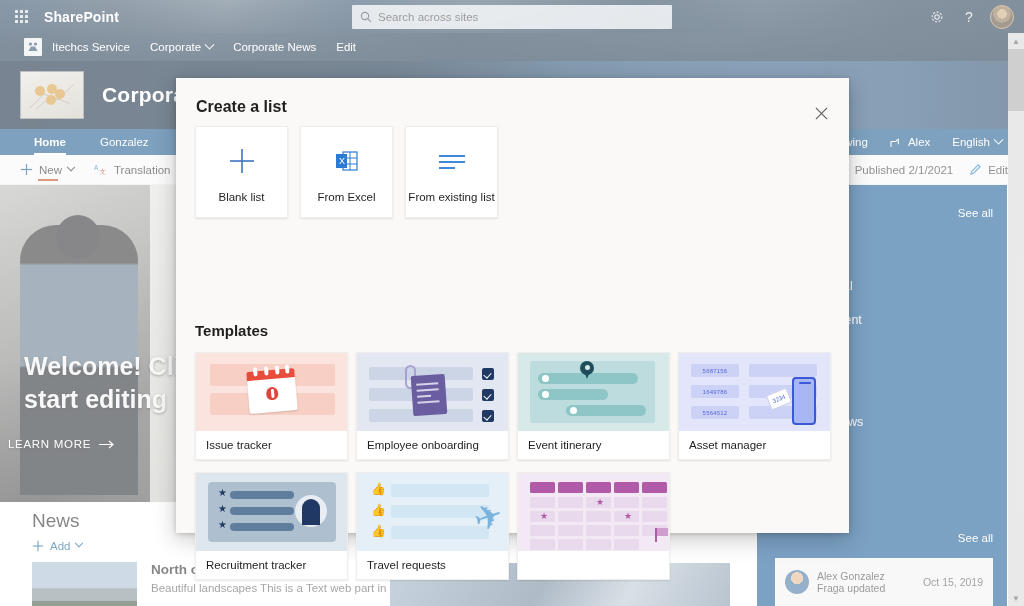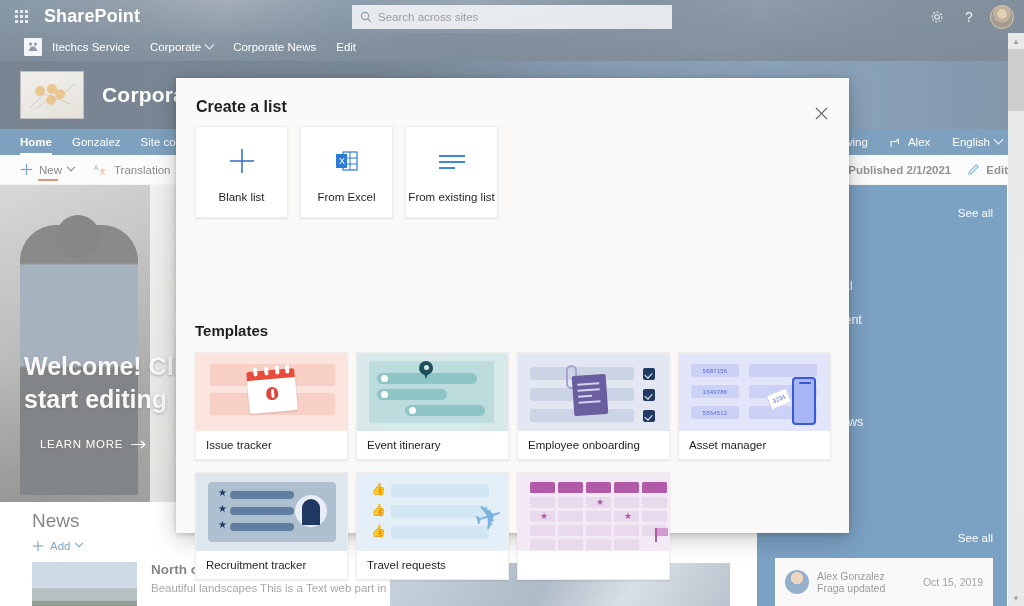--- a/index.html
+++ b/index.html
@@ -21,21 +21,21 @@
     position: absolute; inset: 0;
     background:
       linear-gradient(180deg, rgba(24,50,75,.55), rgba(24,50,75,.8)),
       linear-gradient(100deg, #3a5d7d 0%, #6d7f8c 12%, #a8b4bd 22%, #4d6d8c 34%,
                       #7d939f 46%, #2f4a63 62%, #566f85 74%, #2a4159 88%, #223a52 100%);
   }
   .waffle { position: relative; width: 42px; display:flex; align-items:center; justify-content:center; height:33px; }
   .waffle-grid { display: grid; grid-template-columns: repeat(3, 3px); grid-gap: 2px; }
   .waffle-grid i { width: 3px; height: 3px; background: #d6dde3; display: block; border-radius: .5px; }
   .suite-title {
-    position: relative; color: #ffffff; font-size: 18px; font-weight: 600;
+    position: relative; color: #ffffff; font-size: 14px; font-weight: 600;
     letter-spacing: .1px; margin-left: 2px;
   }
   .suite-search {
     position: absolute; left: 352px; top: 5px; width: 320px; height: 24px;
     background: rgba(238,241,244,.86); display: flex; align-items: center;
     padding: 0 8px; border-radius: 1px;
   }
   .suite-search .mag { margin-right: 6px; flex: none; }
   .suite-search span { font-size: 11.5px; color: #4a4a4a; }
   .suite-right { position: absolute; right: 6px; top: 0; height: 33px; display: flex; align-items: center; gap: 2px; }
@@ -95,42 +95,42 @@
     position: relative; color: #ffffff; font-size: 21px; font-weight: 600;
     margin-left: 18px; letter-spacing: .2px;
   }
 
   
   .sitenav {
     position: absolute; top: 129px; left: 0; width: 1024px; height: 26px;
     background: #13548a; display: flex; align-items: center; z-index: 3; overflow: hidden;
   }
   .sitenav a {
-    color: #fff; font-size: 11.5px; text-decoration: none; margin-left: 20px;
+    color: #fff; font-size: 11.5px; text-decoration: none; margin-left: 34px;
     height: 26px; display: flex; align-items: center; white-space: nowrap;
   }
   .sitenav a.sel { font-weight: 600; box-shadow: inset 0 -2px 0 #ffffff; }
   .sitenav .right { margin-left: auto; display: flex; align-items: center; }
   .sitenav .right a { margin-left: 0; margin-right: 22px; gap: 5px; }
 
   
   .cmdbar {
     position: absolute; top: 155px; left: 0; width: 1024px; height: 30px;
     background: #f7f7f7; display: flex; align-items: center; z-index: 3;
     border-bottom: 1px solid #ececec; overflow: hidden;
   }
   .cmdbar .item {
     display: flex; align-items: center; gap: 6px; font-size: 11.5px; color: #2b2b2b;
     margin-left: 20px; height: 30px; white-space: nowrap; position: relative;
   }
   .cmdbar .item.newbtn::after {
     content: ""; position: absolute; left: 18px; right: 16px; bottom: 4px; height: 2px; background: #c4451d;
   }
   .cmdbar .right { margin-left: auto; display: flex; align-items: center; gap: 0; }
-  .cmdbar .right .item { margin-left: 0; margin-right: 16px; color: #33373b; font-weight: bold; }
+  .cmdbar .right .item { margin-left: 0; margin-right: 16px; color: #33373b; }
 
   
   .canvas { position: absolute; top: 185px; left: 0; width: 1024px; height: 421px; background: #ffffff; z-index: 2; overflow: hidden; }
 
   .hero {
     position: absolute; left: 0; top: 0; width: 745px; height: 317px;
     overflow: hidden;
     background:
       linear-gradient(180deg, rgba(25,25,25,.12) 0%, rgba(20,20,20,.30) 55%, rgba(15,15,15,.62) 100%),
       linear-gradient(135deg,#cfd0cc 0%, #b4b6b2 18%, #8d8f8c 34%, #dadbd7 50%, #9a9c98 66%, #6f716e 82%, #55574f 100%);
@@ -166,21 +166,21 @@
   }
   .hero .woman::after {
     content:""; position:absolute; left:28px; top:-16px; width:40px; height:40px; border-radius:50%; background:#c9a07a;
   }
   .hero-text {
     position: absolute; left: 24px; bottom: 86px; width: 520px;
     color: #f2f2f2; font-size: 25px; font-weight: 600; line-height: 33px;
     text-shadow: 0 1px 3px rgba(0,0,0,.55);
   }
   .hero-cta {
-    position: absolute; left: 40px; bottom: 52px; color: #ffffff;
+    position: absolute; left: 8px; bottom: 52px; color: #ffffff;
     font-size: 11.5px; letter-spacing: .7px; display: flex; align-items: center; gap: 8px;
     text-shadow: 0 1px 3px rgba(0,0,0,.6);
   }
 
   
   .newswrap { position: absolute; left: 0; top: 325px; width: 745px; }
   .news-title { font-size: 19px; color: #1f1f1f; margin-left: 32px; font-weight: 400; }
   .news-add { margin-left: 32px; margin-top: 8px; display: flex; align-items: center; gap: 6px; font-size: 11.5px; color: #0c5a94; }
   .news-item { margin-left: 32px; margin-top: 10px; display: flex; gap: 14px; }
   .news-thumb {
@@ -645,50 +645,50 @@
               <div class="ring" style="left:18px"></div>
             <div class="ring" style="left:29px"></div>
               <div class="ring" style="left:39px"></div>
             <div class="bug"></div>
           </div>
         </div>
         <div class="tmpl-name">Issue tracker</div>
       </div>
 
       <div class="tmpl-card">
-        <div class="tmpl-art art-evt">
-          <div class="panel"></div>
-          <div class="line l1"></div>
-            <div class="line l2"></div>
-            <div class="line l3"></div>
-          <div class="dot d1"></div>
-            <div class="dot d2"></div>
-            <div class="dot d3"></div>
-          <div class="pin"></div>
-        </div>
-        <div class="tmpl-name">Event itinerary</div>
-      </div>
-
-      <div class="tmpl-card">
         <div class="tmpl-art art-emp">
           <div class="row r1"></div>
             <div class="row r2"></div>
             <div class="row r3"></div>
           <div class="chk c1"></div>
             <div class="chk c2"></div>
             <div class="chk c3"></div>
           <div class="clip"></div>
           <div class="doc">
               <i style="top:8px"></i>
               <i style="top:14px"></i>
               <i style="top:20px;width:14px"></i>
               <i style="top:26px"></i>
             </div>
         </div>
         <div class="tmpl-name">Employee onboarding</div>
+      </div>
+
+      <div class="tmpl-card">
+        <div class="tmpl-art art-evt">
+          <div class="panel"></div>
+          <div class="line l1"></div>
+            <div class="line l2"></div>
+            <div class="line l3"></div>
+          <div class="dot d1"></div>
+            <div class="dot d2"></div>
+            <div class="dot d3"></div>
+          <div class="pin"></div>
+        </div>
+        <div class="tmpl-name">Event itinerary</div>
       </div>
 
       <div class="tmpl-card">
         <div class="tmpl-art art-asset">
           <div class="num n1">5687156</div>
           <div class="num n2">1649786</div>
           <div class="num n3">5564512</div>
           <div class="blk k1"></div>
             <div class="blk k2"></div>
             <div class="blk k3"></div>

